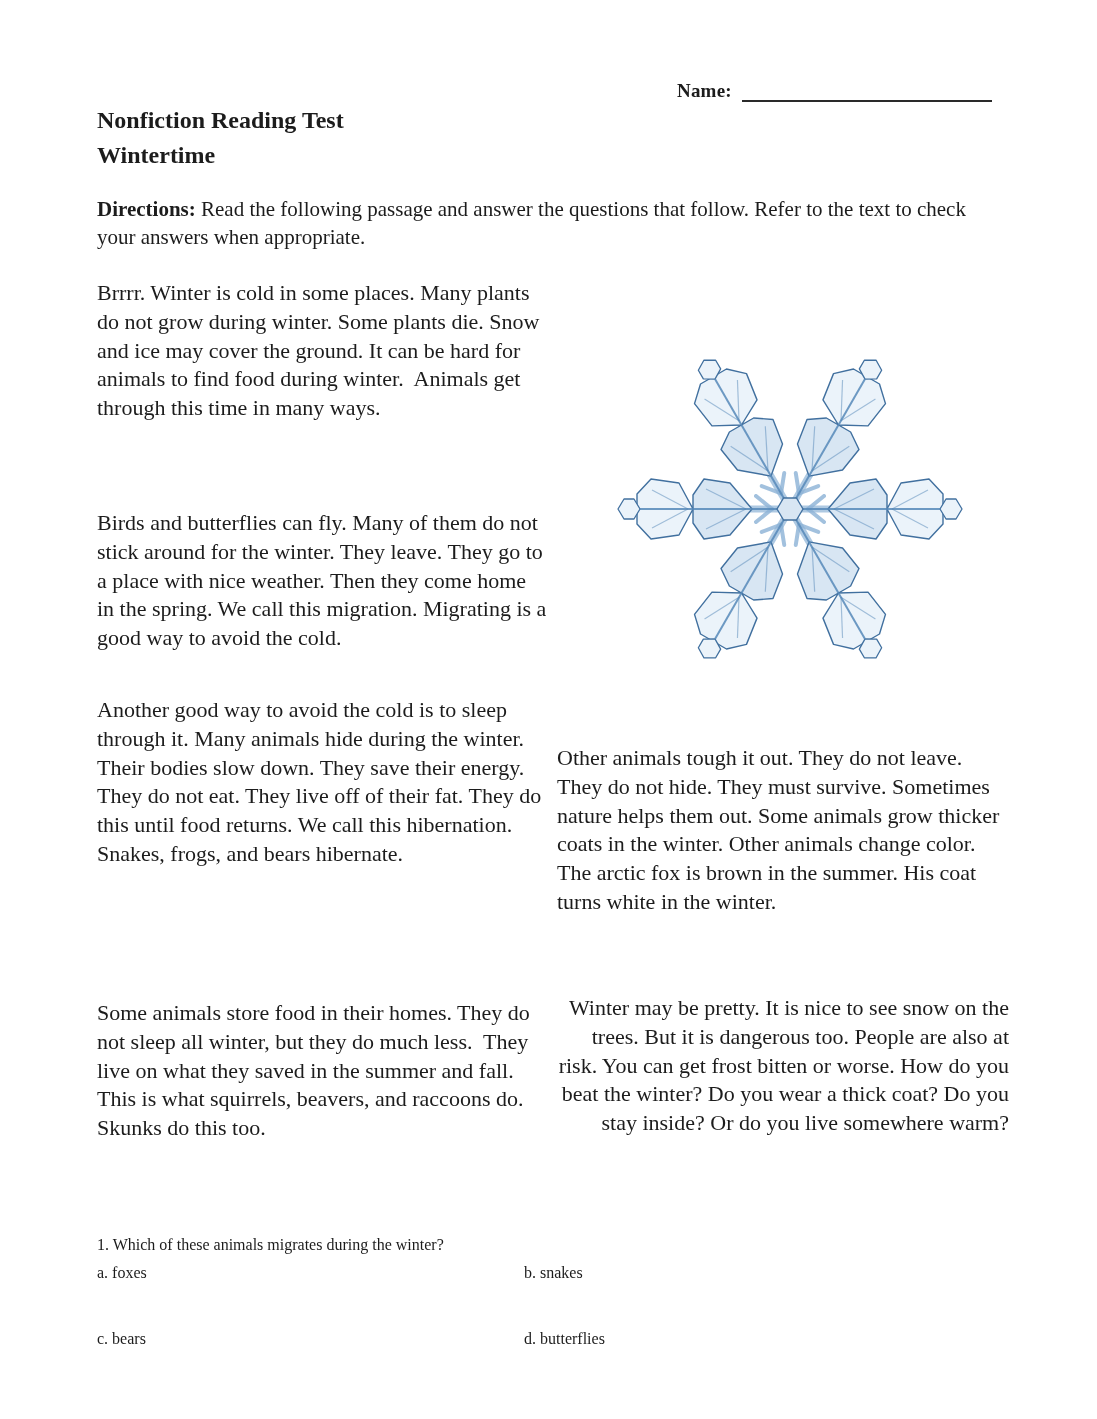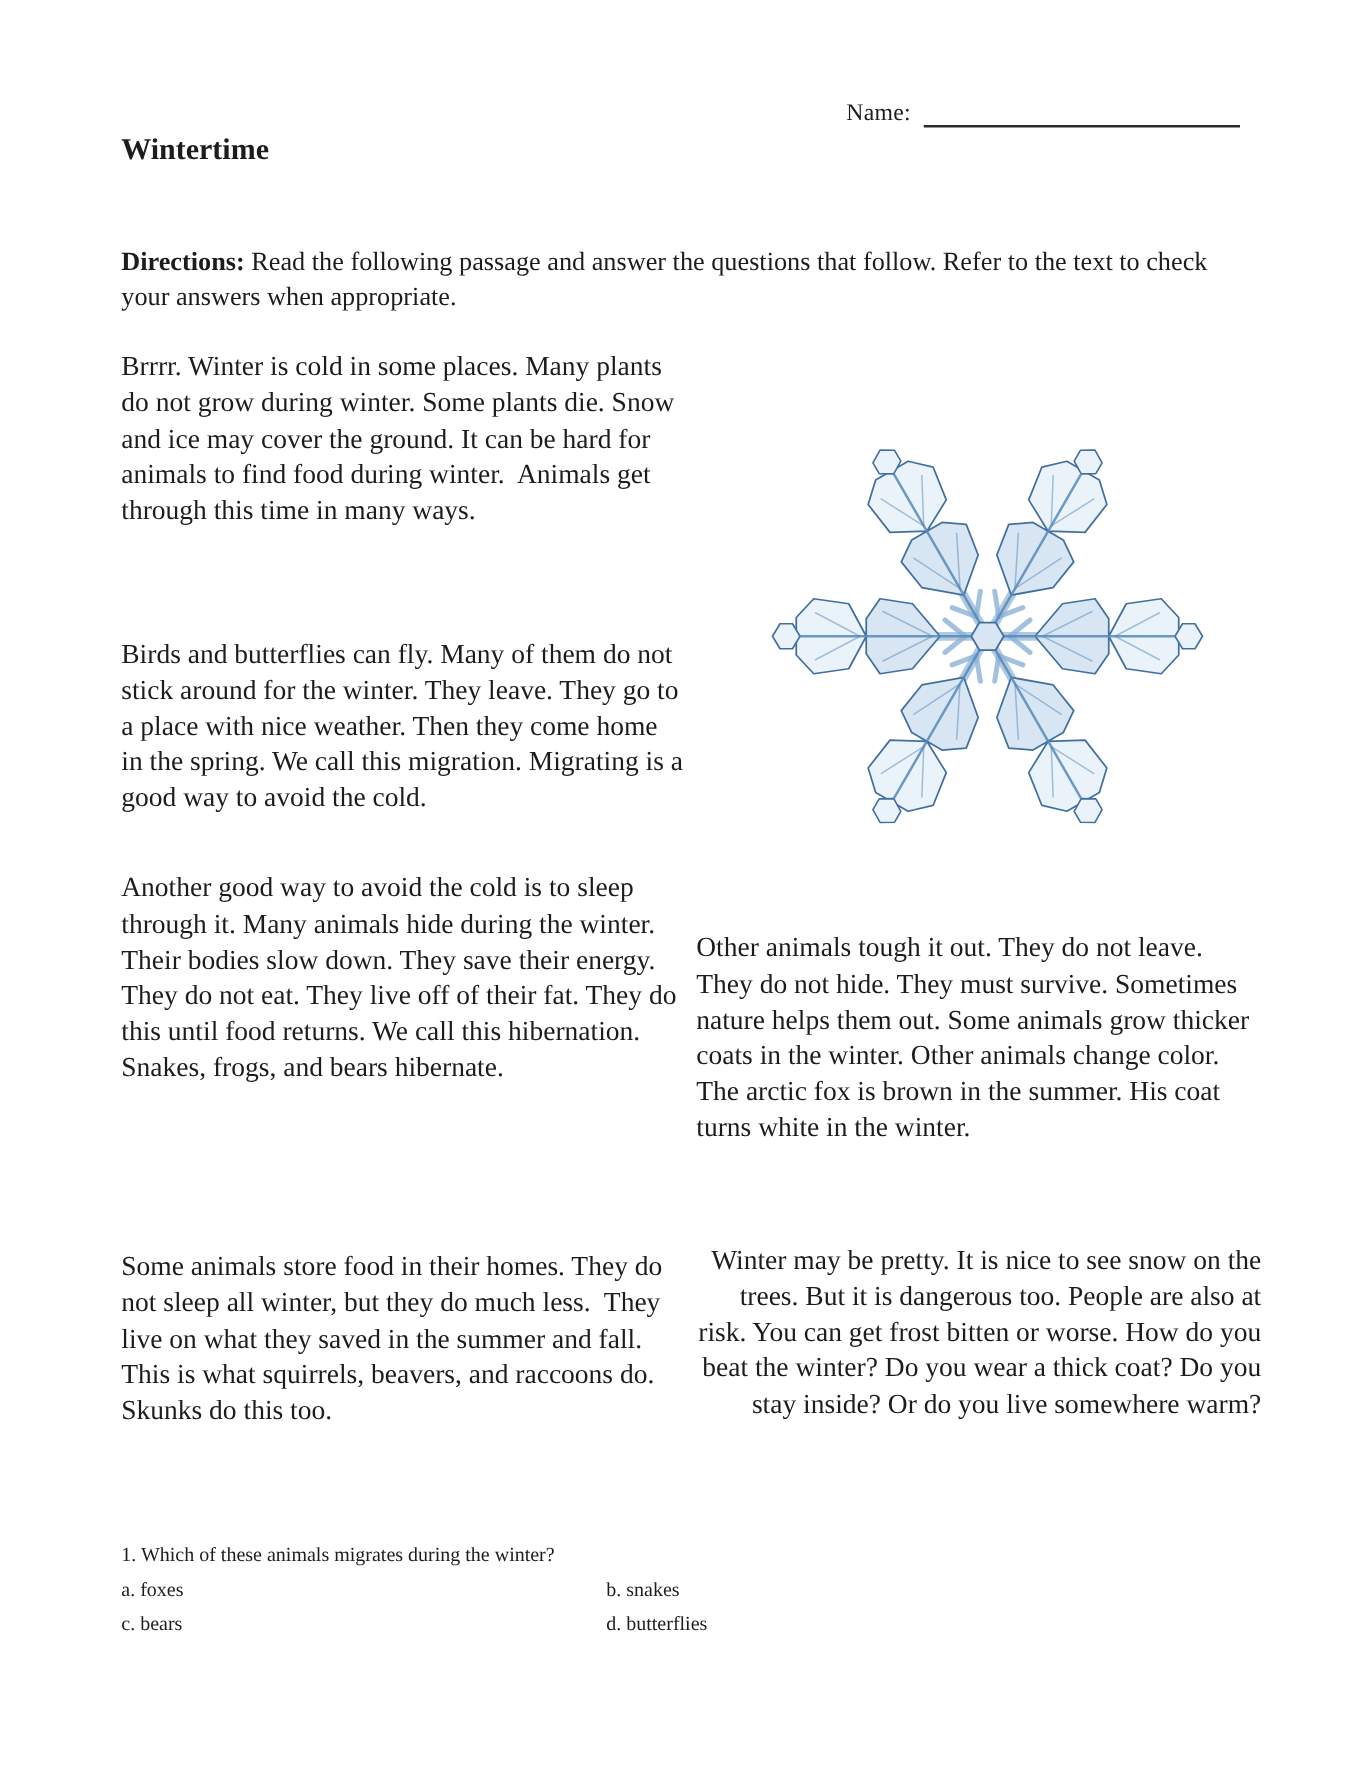--- a/index.html
+++ b/index.html
@@ -7,21 +7,21 @@
   body {
     width: 1097px; height: 1419px;
     font-family: "Liberation Serif", "DejaVu Serif", serif;
     color: var(--ink, #1c1c1c);
   }
   .page { position: relative; width: 1097px; height: 1419px; overflow: hidden; }
 
   .name-row {
     position: absolute; left: 677px; top: 80px; width: 315px;
     display: flex; align-items: flex-end;
-    font-size: 19px; font-weight: normal; letter-spacing: 0.2px; justify-content: space-between;
+    font-size: 19px; font-weight: bold; letter-spacing: 0.2px; justify-content: space-between;
   }
   .name-label { white-space: nowrap; padding-right: 10px; }
   .name-line { flex: 1; border-bottom: 2px solid #2a2a2a; height: 20px; }
 
   .title {
     position: absolute; left: 97px; top: 103px;
     font-size: 24px; font-weight: bold; line-height: 35px;
   }
   .title-line { display: block; }
 
@@ -48,35 +48,36 @@
   .sf-spur { stroke: var(--snowflake-stem); stroke-width: 4; stroke-linecap: round; opacity: .8; }
   .sf-plate { fill: var(--snowflake-fill); stroke: var(--snowflake-stroke); stroke-width: 1.4; stroke-linejoin: round; }
   .sf-plate-light { fill: var(--snowflake-fill-light); stroke: var(--snowflake-stroke); stroke-width: 1.4; stroke-linejoin: round; }
   .sf-hex { fill: var(--snowflake-fill-light); stroke: var(--snowflake-stroke); stroke-width: 1.3; stroke-linejoin: round; }
   .sf-vein { stroke: var(--snowflake-vein); stroke-width: 1.2; opacity: .5; }
 
   .question { position: absolute; left: 97px; top: 1231px; width: 700px; font-size: 16px; }
   .q-text { line-height: 27px; }
   .options {
     position: absolute; left: 0; top: 29px; width: 620px;
-    display: grid; grid-template-columns: 388px auto;
+    display: grid; grid-template-columns: 388px auto; gap: 39px;
   }
   .option { line-height: 26.5px; white-space: nowrap; }
 </style>
 </head>
 <body>
 
 <div class="page">
 
   <div class="name-row">
     <span class="name-label">Name:</span>
     <span class="name-line"></span>
   </div>
 
   <h1 class="title">
+    <span class="title-line">Nonfiction Reading Test</span>
     <span class="title-line">Wintertime</span>
   </h1>
 
   <p class="directions"><strong>Directions:</strong> <span>Read the following passage and answer the questions that follow. Refer to the text to check your answers when appropriate.</span></p>
 
   <p class="para p1">Brrrr. Winter is cold in some places. Many plants do not grow during winter. Some plants die. Snow and ice may cover the ground. It can be hard for animals to find food during winter.  Animals get through this time in many ways.</p>
   <p class="para p2">Birds and butterflies can fly. Many of them do not stick around for the winter. They leave. They go to a place with nice weather. Then they come home in the spring. We call this migration. Migrating is a good way to avoid the cold.</p>
   <p class="para p3">Another good way to avoid the cold is to sleep through it. Many animals hide during the winter. Their bodies slow down. They save their energy. They do not eat. They live off of their fat. They do this until food returns. We call this hibernation. Snakes, frogs, and bears hibernate.</p>
   <p class="para p4">Some animals store food in their homes. They do not sleep all winter, but they do much less.  They live on what they saved in the summer and fall. This is what squirrels, beavers, and raccoons do. Skunks do this too.</p>
   <p class="para p5">Other animals tough it out. They do not leave. They do not hide. They must survive. Sometimes nature helps them out. Some animals grow thicker coats in the winter. Other animals change color. The arctic fox is brown in the summer. His coat turns white in the winter.</p>

